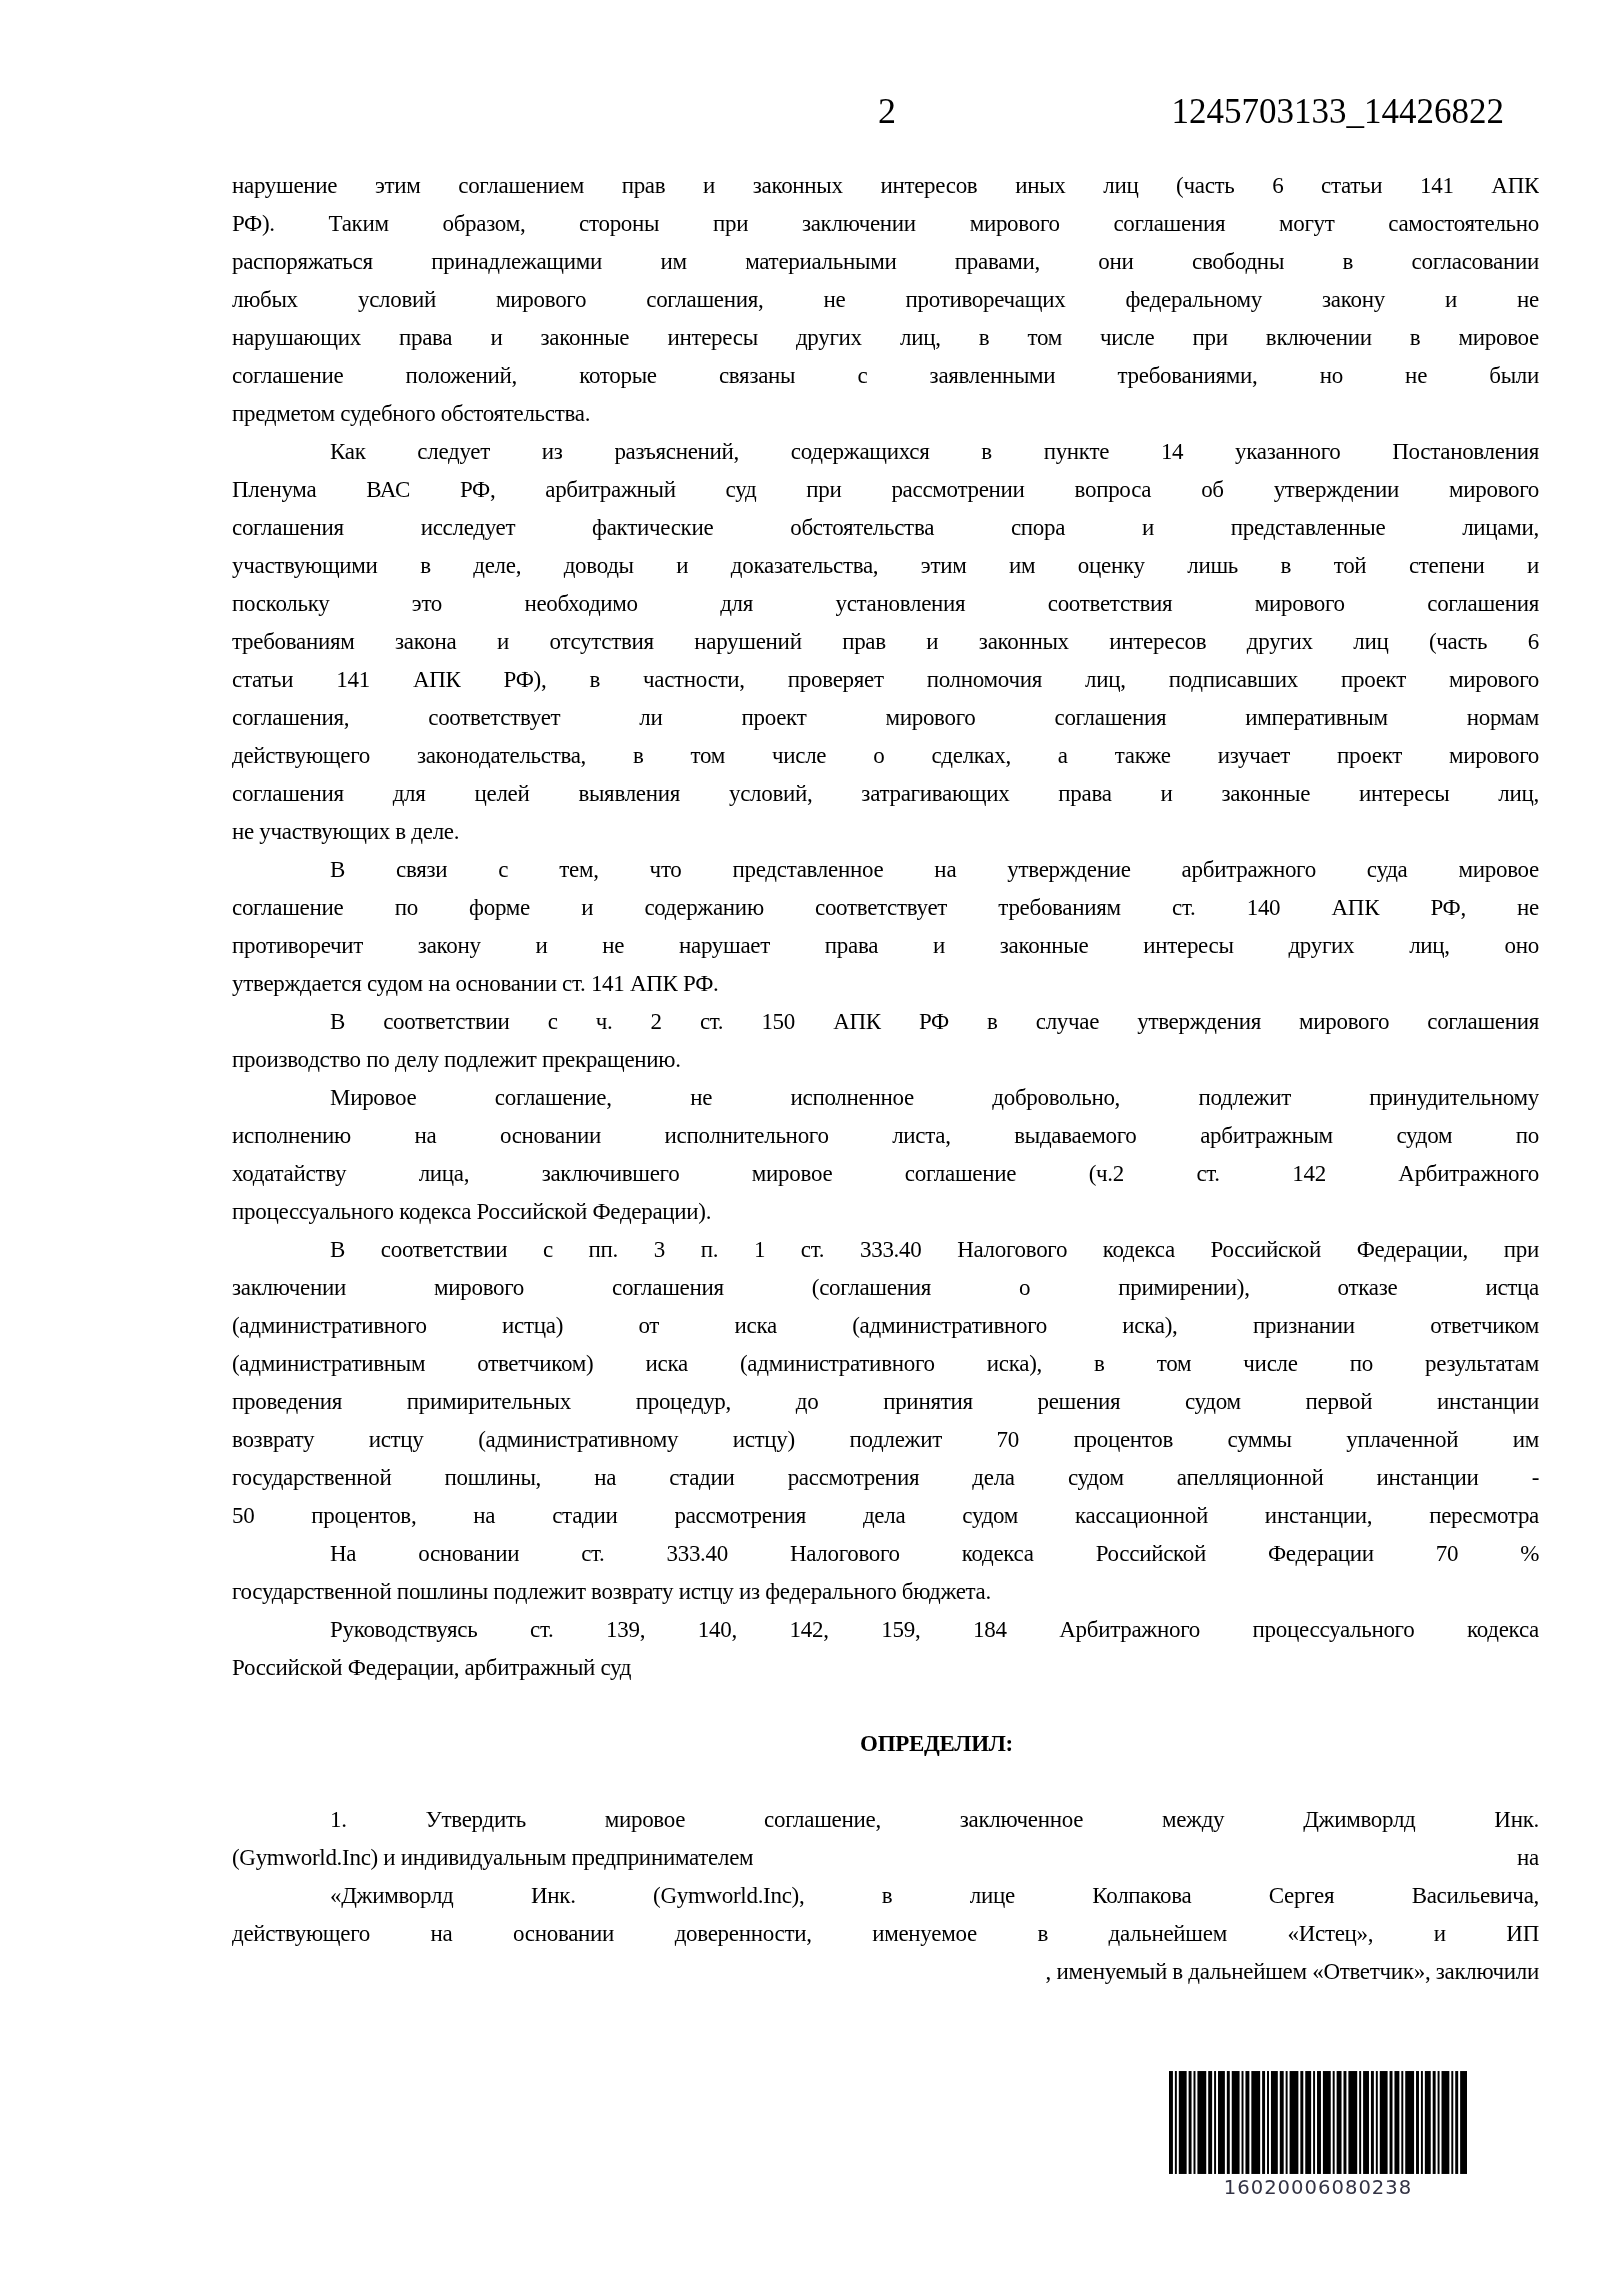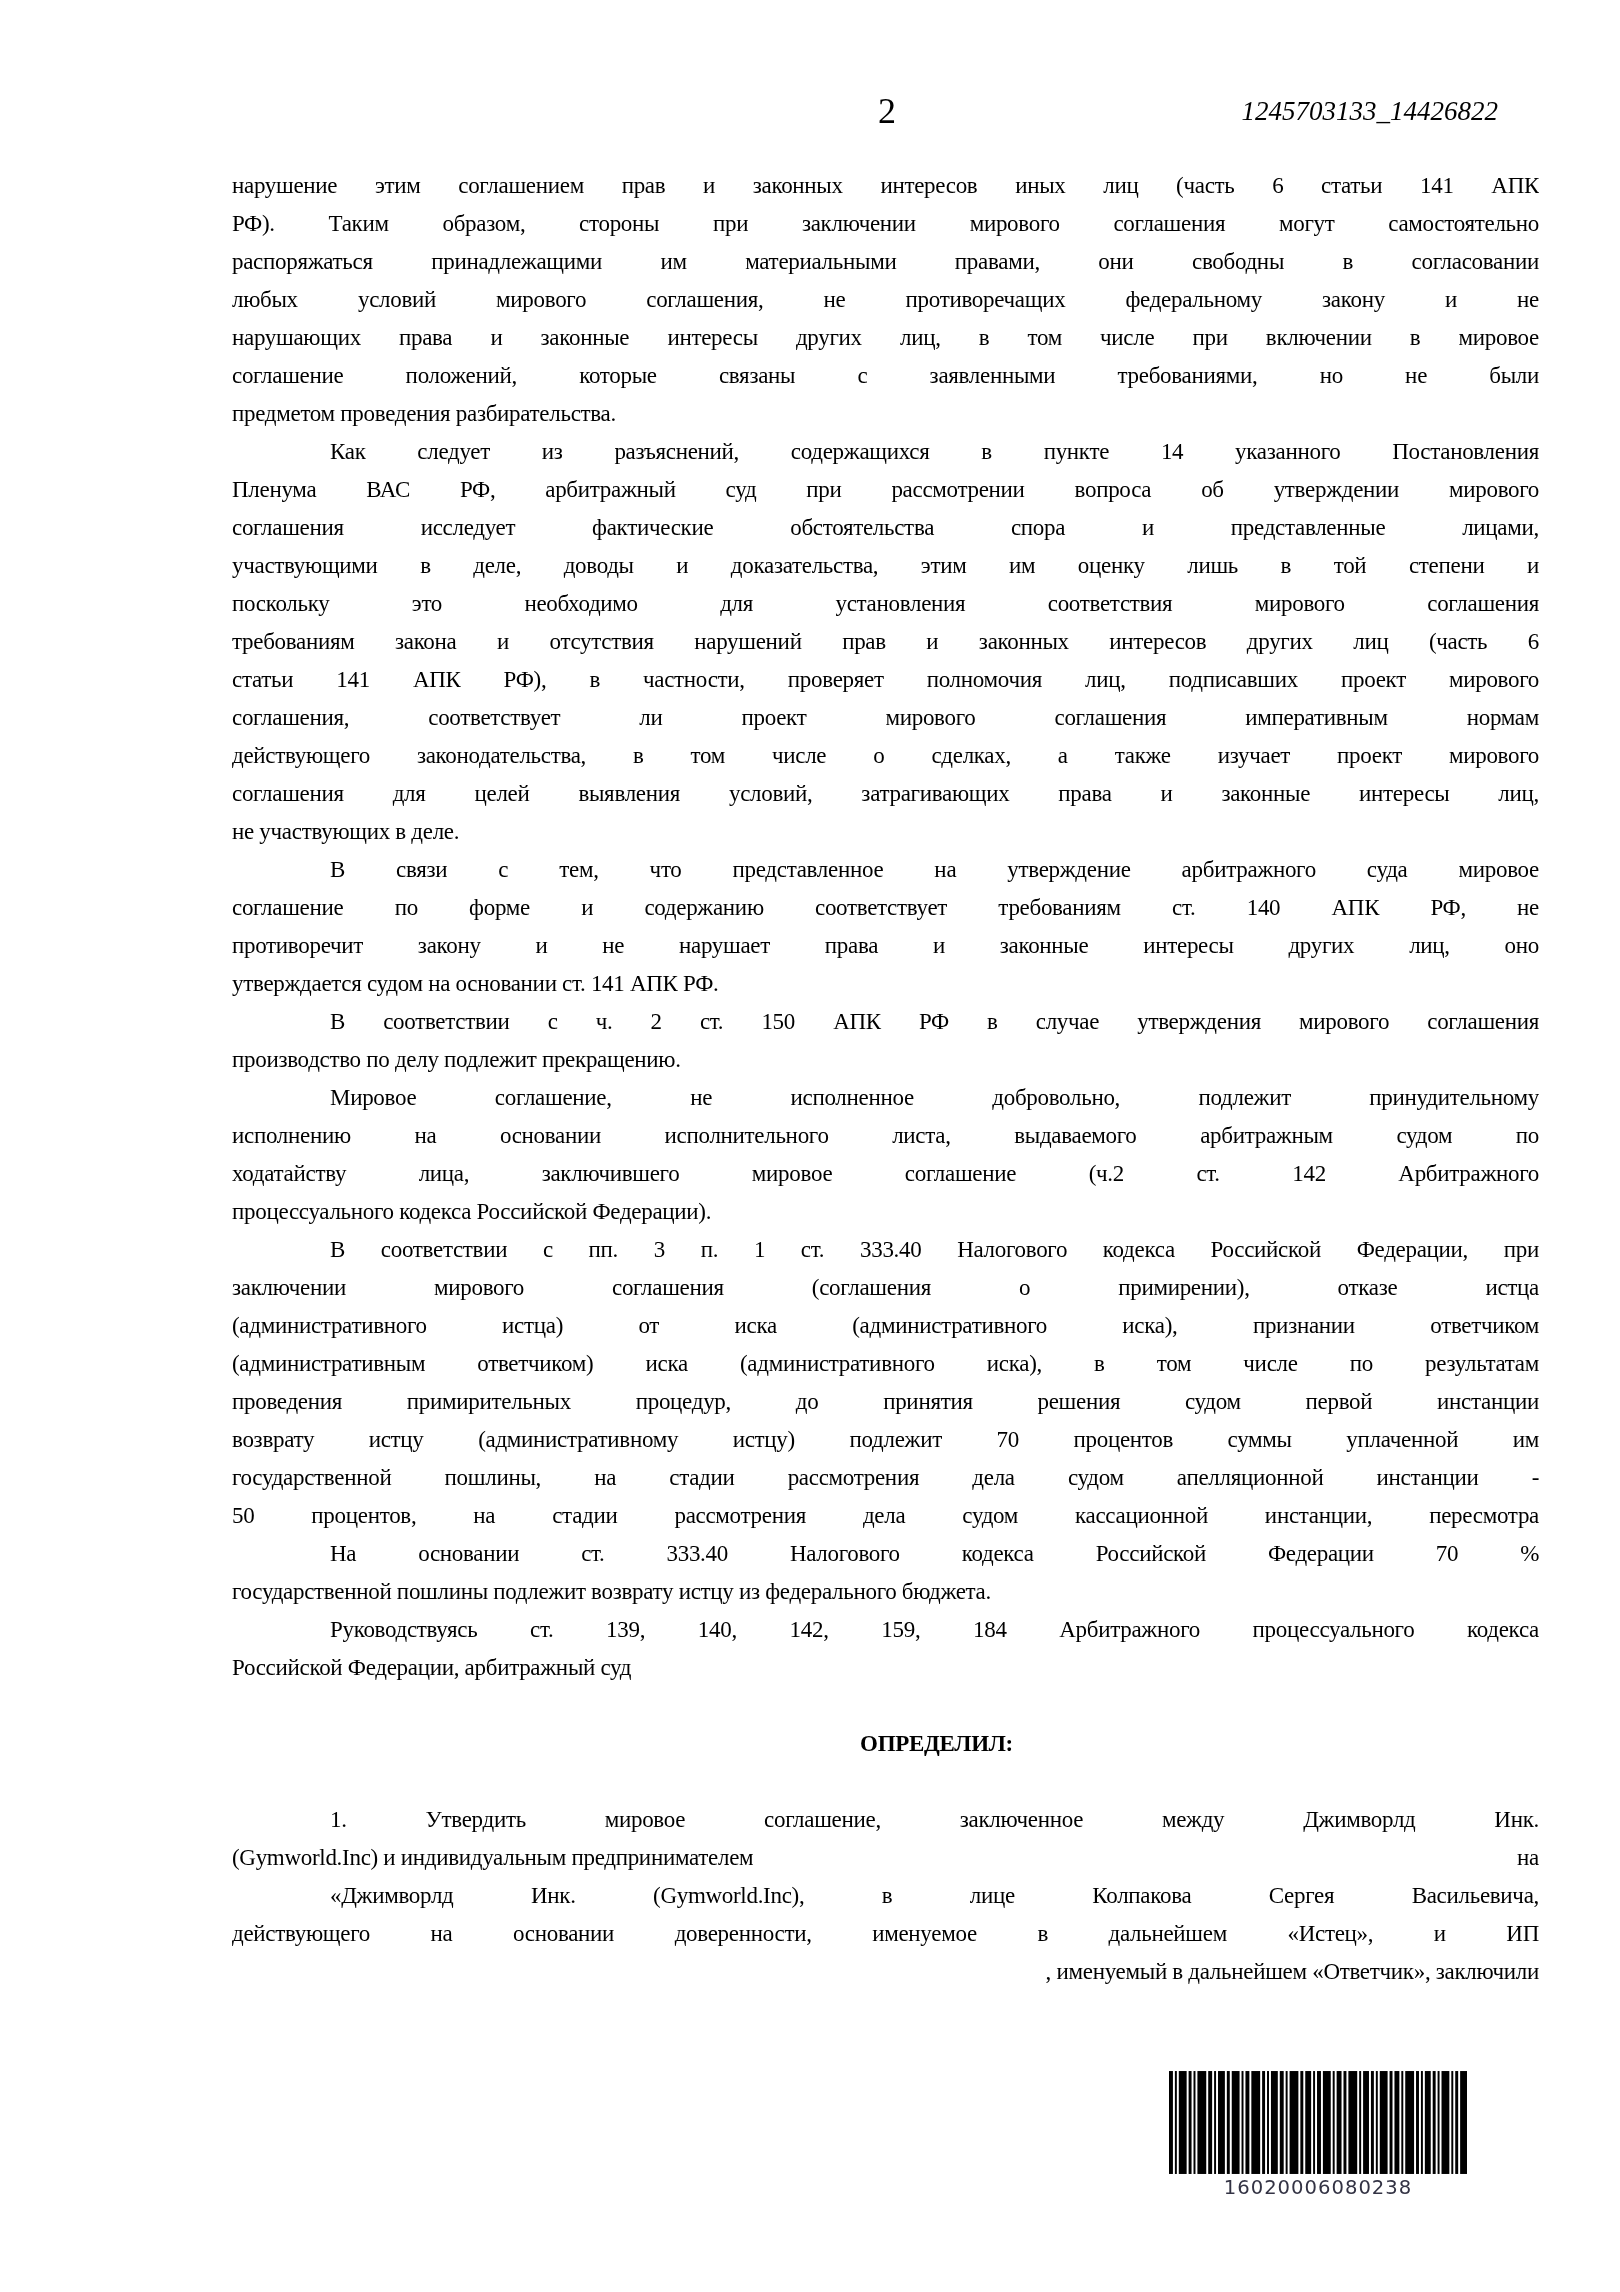--- a/index.html
+++ b/index.html
@@ -10,22 +10,22 @@
     font-family:"Liberation Serif","DejaVu Serif",serif;
     color:#000;
     overflow:hidden;
     margin:0 auto;
   }
   .page-number {
     position:absolute; top:92px; left:843px; width:88px;
     text-align:center; font-size:36px; line-height:39px;
   }
   .document-id {
-    position:absolute; top:92px; right:122px;
-    font-size:27px; line-height:39px;font-style:italic;
+    position:absolute; top:92px; right:116px;
+    font-size:35px; line-height:39px;
   }
   .body-flow {
     position:absolute; left:232px; top:167px; width:1307px;
     font-size:23px; letter-spacing:-0.3px;
   }
   .line {
     height:38px; line-height:38px;
     overflow:hidden;
     text-justify:inter-word;
   }
@@ -53,21 +53,21 @@
 
   <div class="document-id">1245703133_14426822</div>
 
   <div class="body-flow">
       <div class="line justify">нарушение этим соглашением прав и законных интересов иных лиц (часть 6 статьи 141 АПК</div>
       <div class="line justify">РФ). Таким образом, стороны при заключении мирового соглашения могут самостоятельно</div>
       <div class="line justify">распоряжаться принадлежащими им материальными правами, они свободны в согласовании</div>
       <div class="line justify">любых условий мирового соглашения, не противоречащих федеральному закону и не</div>
       <div class="line justify">нарушающих права и законные интересы других лиц, в том числе при включении в мировое</div>
       <div class="line justify">соглашение положений, которые связаны с заявленными требованиями, но не были</div>
-      <div class="line left">предметом проведения разбирательства.</div>
+      <div class="line left">предметом судебного обстоятельства.</div>
       <div class="line justify indent">Как следует из разъяснений, содержащихся в пункте 14 указанного Постановления</div>
       <div class="line justify">Пленума ВАС РФ, арбитражный суд при рассмотрении вопроса об утверждении мирового</div>
       <div class="line justify">соглашения исследует фактические обстоятельства спора и представленные лицами,</div>
       <div class="line justify">участвующими в деле, доводы и доказательства, этим им оценку лишь в той степени и</div>
       <div class="line justify">поскольку это необходимо для установления соответствия мирового соглашения</div>
       <div class="line justify">требованиям закона и отсутствия нарушений прав и законных интересов других лиц (часть 6</div>
       <div class="line justify">статьи 141 АПК РФ), в частности, проверяет полномочия лиц, подписавших проект мирового</div>
       <div class="line justify">соглашения, соответствует ли проект мирового соглашения императивным нормам</div>
       <div class="line justify">действующего законодательства, в том числе о сделках, а также изучает проект мирового</div>
       <div class="line justify">соглашения для целей выявления условий, затрагивающих права и законные интересы лиц,</div>

